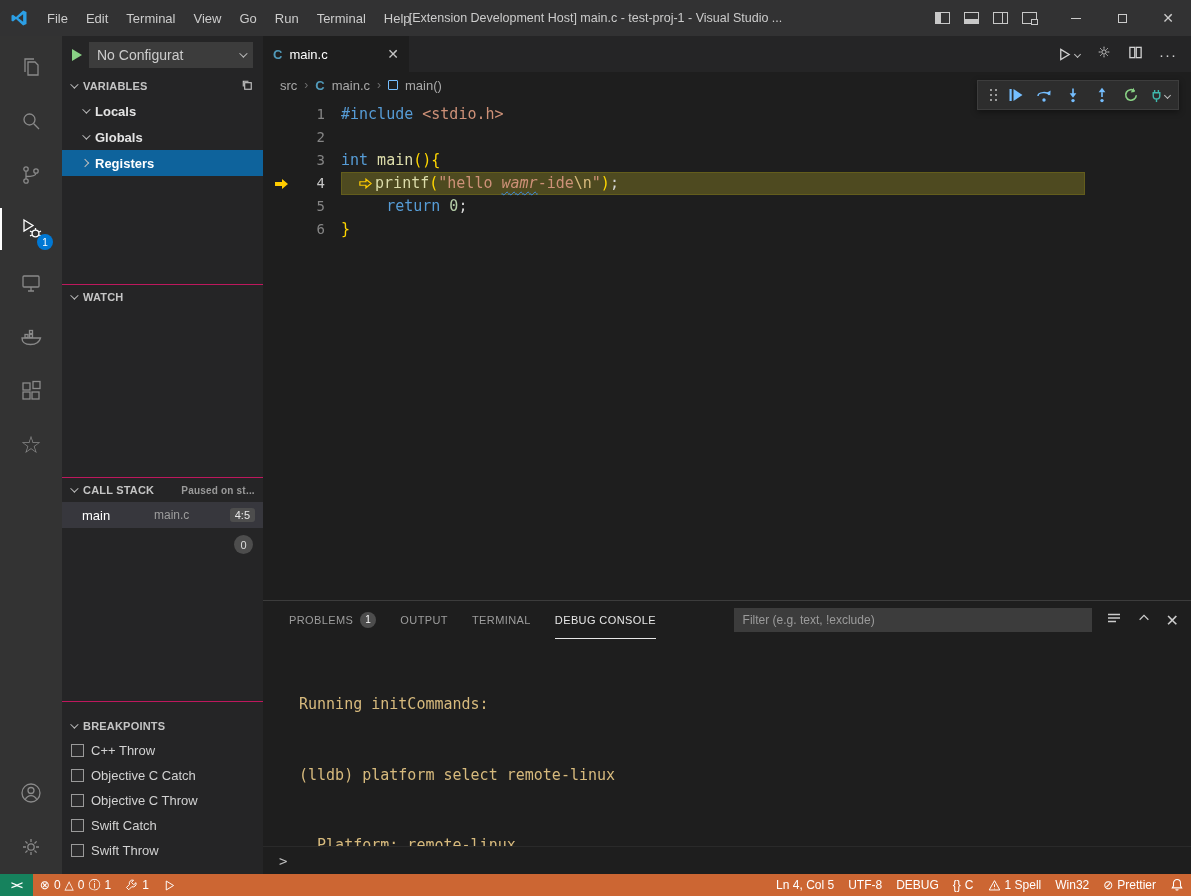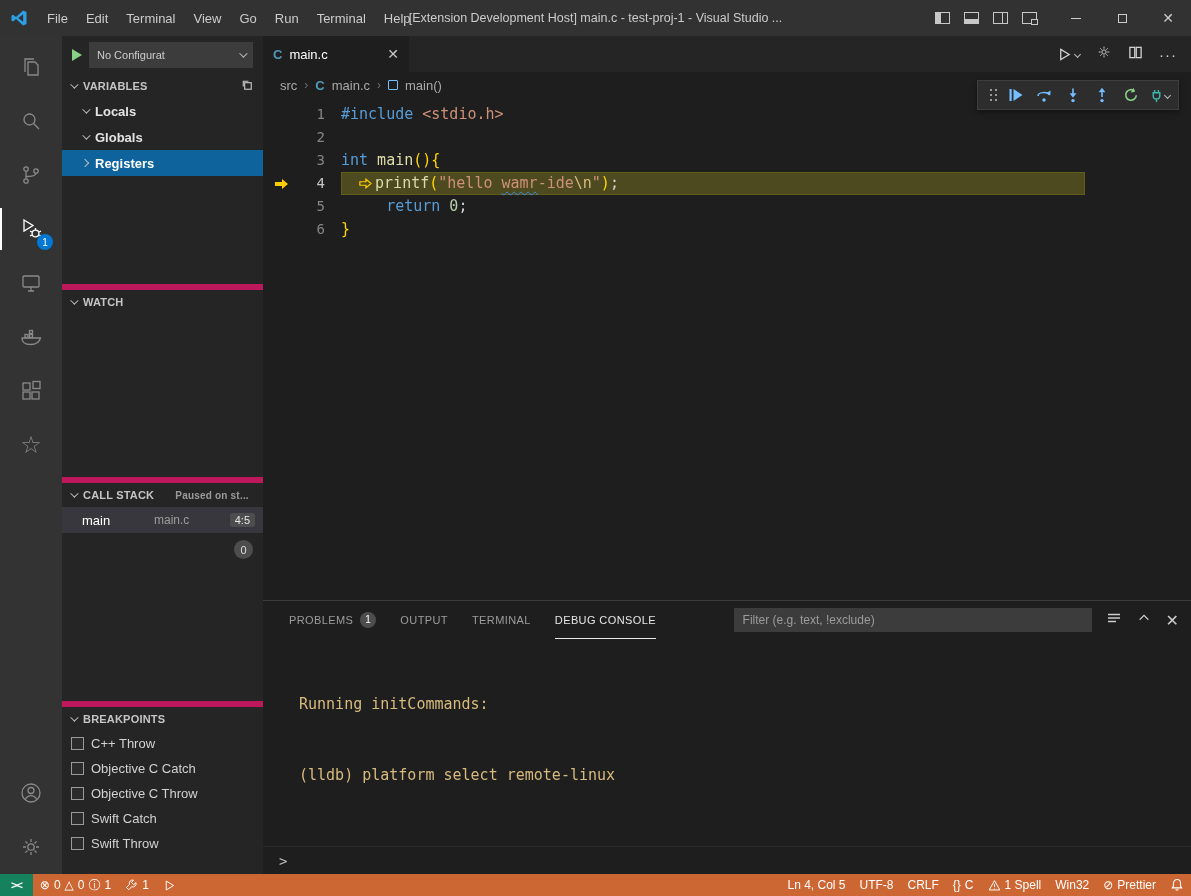--- a/index.html
+++ b/index.html
@@ -34,29 +34,29 @@
   .ab-item.active svg { stroke:#ffffff; }
   .ab-item.active::before { content:""; position:absolute; left:0; top:6px; bottom:6px; width:2px; background:#fff; }
   .ab-badge { position:absolute; right:9px; bottom:6px; min-width:16px; height:16px; border-radius:9px; background:#0078d4; color:#fff; font-size:10px; display:flex; align-items:center; justify-content:center; padding:0 3px; }
   .ab-star { font-size:24px; color:#8a8a8a; line-height:1; }
   .ab-spacer { flex:1; }
 
   
   .sidebar { width:201px; background:#252526; flex:none; display:flex; flex-direction:column; font-size:13px; overflow:hidden; }
   .side-toolbar { height:38px; flex:none; display:flex; align-items:center; padding:0 10px; gap:7px; }
   .play-tri { width:0; height:0; border-left:10px solid #89d185; border-top:6px solid transparent; border-bottom:6px solid transparent; cursor:pointer; }
-  .cfg-dd { flex:1; height:26px; background:#3c3c3c; display:flex; align-items:center; padding:0 8px; color:#cccccc; font-size:11px; cursor:pointer; white-space:nowrap; overflow:hidden; }
+  .cfg-dd { flex:1; height:26px; background:#3c3c3c; display:flex; align-items:center; padding:0 8px; color:#cccccc; font-size:14px; cursor:pointer; white-space:nowrap; overflow:hidden; }
   .cfg-dd .chev { margin-left:auto; }
   .chev { width:7px; height:7px; border-right:1.4px solid #bdbdbd; border-bottom:1.4px solid #bdbdbd; transform:rotate(45deg) translateY(-2px); flex:none; }
   .chev.right { transform:rotate(-45deg); }
   .chev.sm { width:6px; height:6px; }
   .section { display:flex; flex-direction:column; overflow:hidden; }
-  .section + .section { border-top:6px solid #be185d; }
+  .section + .section { border-top:1px solid #be185d; }
   .sec-head { height:24px; flex:none; display:flex; align-items:center; gap:7px; padding:0 8px; font-size:11px; font-weight:bold; color:#c5c5c5; letter-spacing:.2px; cursor:pointer; }
-  .sec-status { font-size:10px; font-weight:bold; color:#9a9a9a; margin-left:14px; }
+  .sec-status { font-size:10px; font-weight:bold; color:#9a9a9a; margin-left:20px; }
   .sec-tool { margin-left:auto; }
   .tree-row { height:26px; flex:none; display:flex; align-items:center; gap:7px; padding-left:20px; color:#e4e4e4; font-weight:bold; cursor:pointer; }
   .tree-row.selected { background:#0e639c; color:#fff; }
   .frame-row { height:26px; flex:none; display:flex; align-items:center; padding:0 8px 0 20px; background:#37373d; cursor:pointer; }
   .frame-name { color:#ffffff; width:72px; }
   .frame-file { color:#9d9d9d; font-size:12px; flex:1; }
   .frame-loc { background:#4d4d4d; color:#e8e8e8; font-size:11px; border-radius:3px; padding:1px 5px; }
   .session-badge { width:19px; height:19px; border-radius:50%; background:#4d4d4d; color:#dcdcdc; font-size:11px; display:flex; align-items:center; justify-content:center; align-self:flex-end; margin:7px 10px 0 0; }
   .bp-row { height:25px; flex:none; display:flex; align-items:center; gap:7px; padding-left:9px; color:#d2d2d2; cursor:pointer; }
   .bp-box { width:13px; height:13px; border:1px solid #9a9a9a; background:#2b2b2c; flex:none; }
@@ -79,21 +79,21 @@
 
   .editor { flex:1; min-height:0; position:relative; font-family:"DejaVu Sans Mono", monospace; font-size:15px; line-height:23px; padding-top:5px; color:#d4d4d4; overflow:hidden; cursor:text; }
   .code-line { height:23px; display:flex; align-items:center; position:relative; }
   .glyph { width:36px; flex:none; display:flex; justify-content:center; align-items:center; z-index:2; cursor:pointer; }
   .lnum { width:26px; flex:none; text-align:right; color:#858585; font-size:14px; z-index:2; }
   .lnum.active { color:#c6c6c6; }
   .ltext { margin-left:16px; white-space:pre; z-index:2; display:flex; align-items:center; }
   .line-hl { position:absolute; left:78px; width:744px; top:0; bottom:0; background:#4e4a20; box-shadow:inset 0 0 0 1px rgba(255,230,0,.12); z-index:1; }
   .tk-kw { color:#569cd6; } .tk-str { color:#ce9178; } .tk-fn { color:#dcdcaa; }
   .tk-num { color:#b5cea8; } .tk-brk { color:#ffd700; } .tk-fg { color:#d4d4d4; } .tk-esc { color:#d7ba7d; }
-  .squiggle { text-decoration:underline; text-decoration-style:wavy; text-decoration-color:#3b8eea; text-decoration-thickness:1px; text-underline-offset:3px; }
+  .squiggle { text-decoration:underline; text-decoration-style:wavy; text-decoration-color:#3b8eea; text-decoration-thickness:1px; text-underline-offset:3px;font-style:italic; }
   .editor-scrollbar { position:absolute; right:0; top:0; bottom:0; width:10px; z-index:3; }
 
   
   .dbg-toolbar { position:absolute; top:44px; right:12px; height:30px; background:#2d2d2d; border:1px solid #3d3d3d; box-shadow:0 2px 6px rgba(0,0,0,.4); display:flex; align-items:center; padding:0 5px; gap:2px; z-index:10; }
   .dbg-btn { width:27px; height:26px; display:flex; align-items:center; justify-content:center; cursor:pointer; }
   .grip-wrap { width:16px; height:26px; display:flex; align-items:center; justify-content:center; cursor:grab; }
   .grip { width:2px; height:2px; background:#9a9a9a; box-shadow:5px 0 #9a9a9a, 0 5px #9a9a9a, 5px 5px #9a9a9a, 0 10px #9a9a9a, 5px 10px #9a9a9a; margin-bottom:10px; }
   .dd-chev { width:5px; height:5px; border-right:1.3px solid #bdbdbd; border-bottom:1.3px solid #bdbdbd; transform:rotate(45deg); margin-left:1px; }
 
   
@@ -285,21 +285,21 @@
           <span class="sec-status">Paused on st...</span>
         </div>
         <div class="frame-row">
           <span class="frame-name">main</span>
           <span class="frame-file">main.c</span>
           <span class="frame-loc">4:5</span>
         </div>
         <span class="session-badge">0</span>
       </div>
 
-      <div class="section" style="flex:1;">
+      <div class="section" style="flex:1;justify-content:center;">
         <div class="sec-head">
           <span class="chev sm"></span>
           <span>BREAKPOINTS</span>
         </div>
         <div class="bp-row">
           <span class="bp-box"></span>
           <span>C++ Throw</span>
         </div>
         <div class="bp-row">
           <span class="bp-box"></span>
@@ -475,20 +475,21 @@
               <svg width="14" height="14" viewBox="0 0 16 16">
                   <path d="M3 10l5-5 5 5"></path>
                 </svg>
             </span>
             <span class="pa-close">✕</span>
           </div>
         </div>
         <div class="console">
           <div>Running initCommands:</div>
           <div>(lldb) platform select remote-linux</div>
+          <div>  Platform: remote-linux</div>
           
           
           
         </div>
         <div class="console-input">
           <span>&gt;</span>
         </div>
       </div>
 
     </div>
@@ -518,21 +519,21 @@
         </svg>
     </div>
     <div class="sb-right">
       <div class="sb-item">
           <span>Ln 4, Col 5</span>
         </div>
       <div class="sb-item">
           <span>UTF-8</span>
         </div>
       <div class="sb-item">
-          <span>CRLF</span>
+          <span>DEBUG</span>
         </div>
       <div class="sb-item">
         <span>{}</span>
         <span>C</span>
       </div>
       <div class="sb-item">
         <svg width="13" height="13" viewBox="0 0 16 16">
             <path d="M8 2l6.5 11.5h-13z" fill="none"></path>
             <path d="M8 6.5v3.5M8 11.8v.8"></path>
           </svg>

